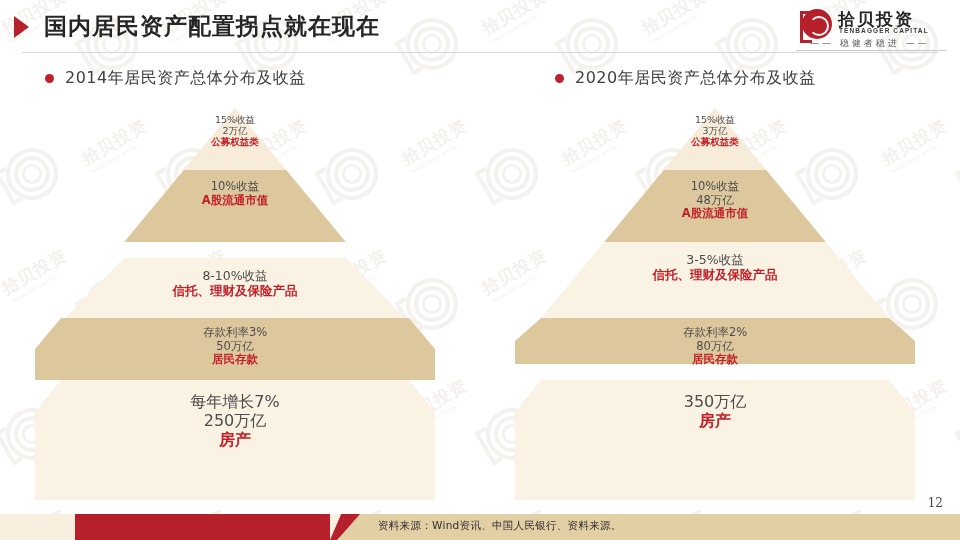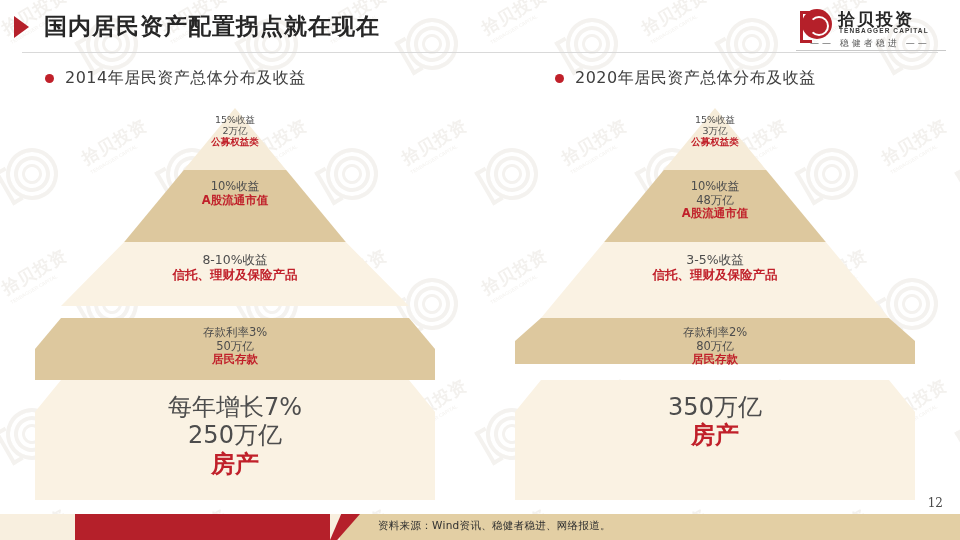--- a/index.html
+++ b/index.html
@@ -109,34 +109,34 @@
     line-height:1.18;
     font-family:"DejaVu Sans","Liberation Sans",sans-serif;
     color:#4a4a4a;
   }
   .txt .l1,.txt .l2{display:block;color:#4d4d4d;}
   .txt .l3{display:block;color:#c0202a;font-weight:bold;}
 
   
   #t1{top:0;height:62px;}
   #t2{top:62px;height:72px;}
-  #t3{top:134px;height:64px;}
+  #t3{top:150px;height:64px;}
   #t4{top:210px;height:62px;}
   #t5{top:272px;height:120px;}
 
   .c-light{background:#faf2e3;}
   .c-dark{background:#ddc89e;}
   .c-light2{background:#f6ecd9;}
 
   
   .s1{font-size:9.5px;}
   .s2{font-size:11.5px;}
   .s3{font-size:12.5px;}
   .s4{font-size:11.5px;}
-  .s5{font-size:24px;}
+  .s5{font-size:16px;}
 
   
   #page-num{
     position:absolute;right:17px;top:496px;z-index:4;
     font-size:12px;color:#4a4a4a;
     font-family:"DejaVu Serif","Liberation Serif",serif;
   }
   #footer{position:absolute;left:0;top:514px;width:960px;height:26px;z-index:4;}
   #footer-cream{position:absolute;left:0;top:0;width:960px;height:26px;background:#f8efdf;}
   #footer-tan{position:absolute;left:340px;top:0;width:620px;height:26px;background:#e3cfa4;}
@@ -343,14 +343,14 @@
   </div>
 </div>
 
 <div id="page-num">12</div>
 
 <div id="footer">
   <div id="footer-cream"></div>
   <div id="footer-tan"></div>
   <div id="footer-red"></div>
   <div id="footer-tan-notch"></div>
-  <div id="footer-source">资料来源：Wind资讯、稳健者稳进、网络报道。</div>
+  <div id="footer-source">资料来源：Wind资讯、中国人民银行、资料来源。</div>
 </div>
 
 </body></html>

